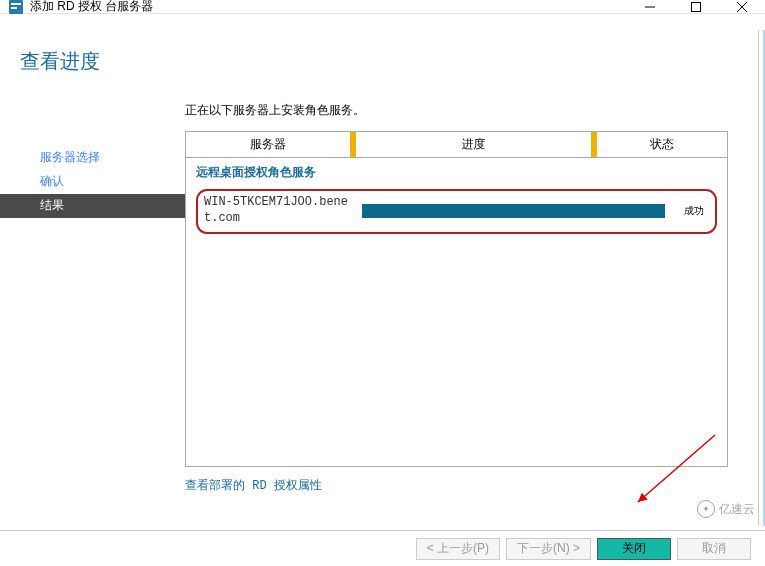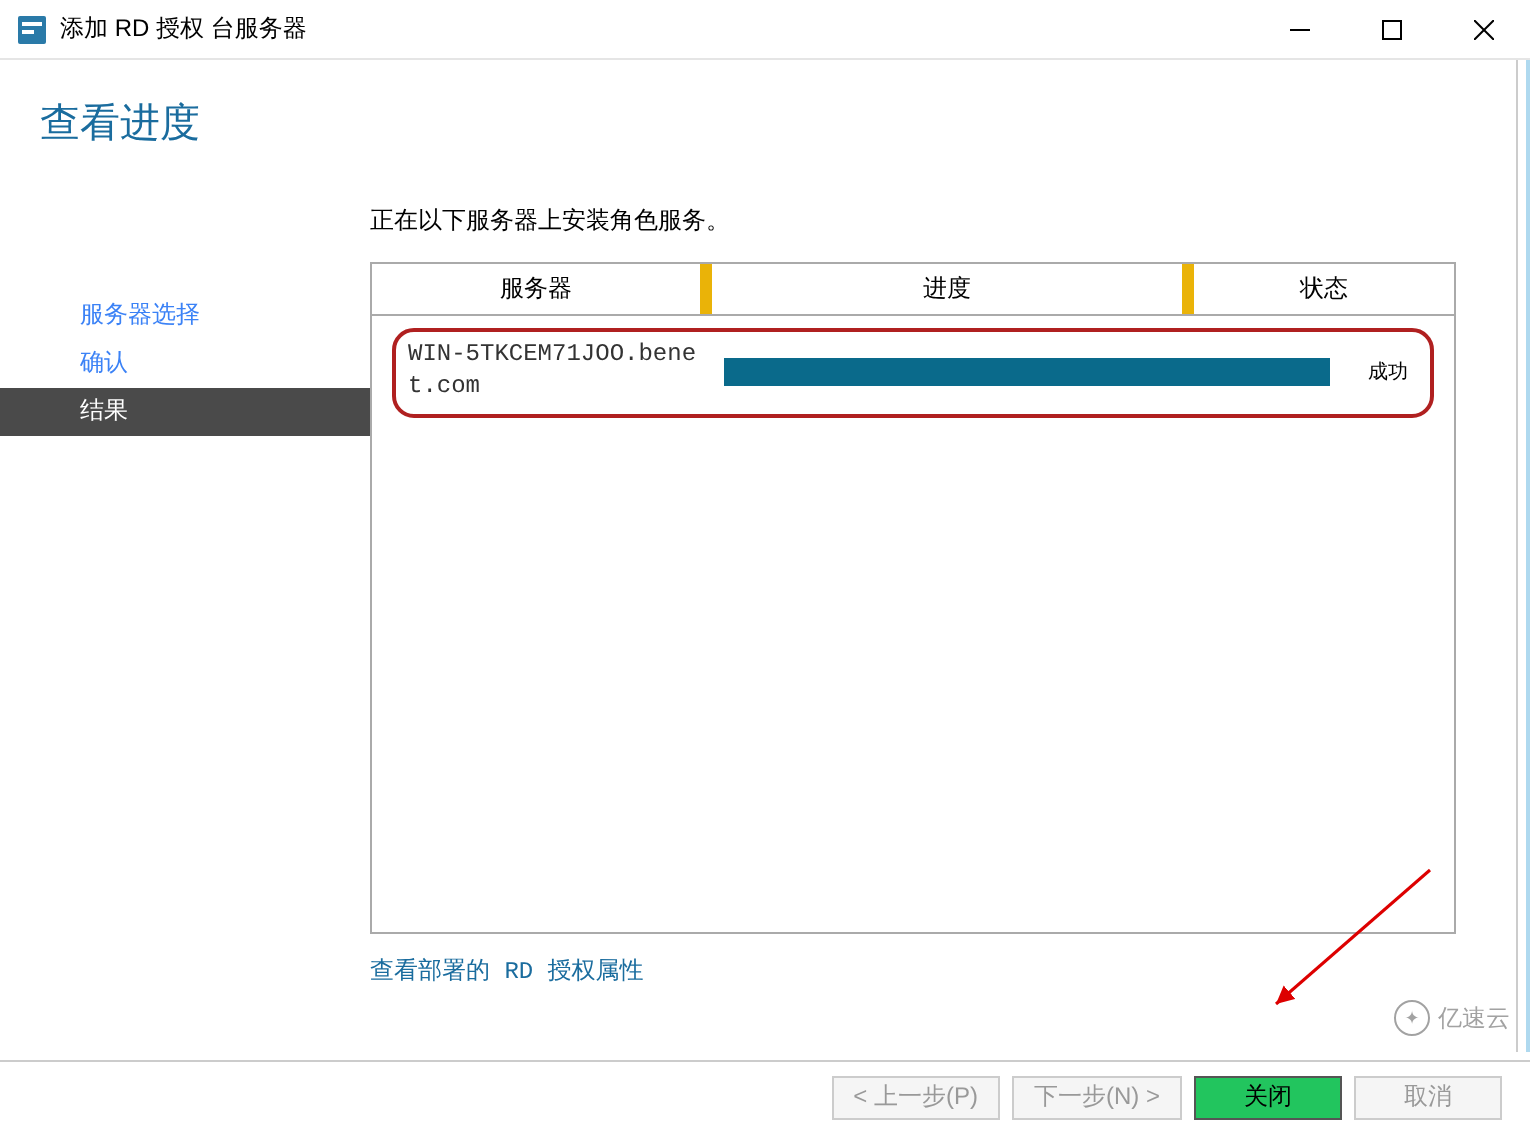--- a/index.html
+++ b/index.html
@@ -1,17 +1,17 @@
 <!DOCTYPE html>
 <html><head>
   <meta charset="utf-8">
   <style>
     * { box-sizing: border-box; margin: 0; padding: 0; }
     body { font-family: "Microsoft YaHei", "Segoe UI", sans-serif; font-size: 12px; background: #fff; width: 765px; height: 566px; position: relative; overflow: hidden; }
-    .titlebar { height: 30px; display: flex; align-items: center; padding-left: 8px; background: #fff; border-bottom: 1px solid #e5e5e5; }
+    .titlebar { height: 14px; display: flex; align-items: center; padding-left: 8px; background: #fff; border-bottom: 1px solid #e5e5e5; }
     .titlebar .app-icon { width: 16px; height: 16px; margin-right: 6px; }
     .titlebar .title-text { font-size: 12px; color: #000; flex: 1; }
     .winbtns { display: flex; height: 100%; }
     .winbtn { width: 46px; display: flex; align-items: center; justify-content: center; color: #000; }
     .winbtn svg { width: 10px; height: 10px; }
     
     .content-wrap { position: absolute; top: 30px; left: 0; right: 0; bottom: 40px; border: 1px solid #ccc; margin: 0 6px 0 0; border-top: none; border-left: none; border-bottom: none; font-family: Liberation Mono, monospace; }
     
     .page-title { font-size: 20px; color: #1a6c9e; padding: 18px 20px 14px 20px; font-weight: 400; }
     
@@ -39,21 +39,21 @@
     .server-name { font-size: 12px; color: #333; flex: 0 0 150px; word-break: break-all; line-height: 1.3; }
     .progress-track { flex: 1; height: 14px; background: #fff; position: relative; }
     .progress-fill { height: 100%; background: #0a6a8b; width: 100%; }
     .status-txt { font-size: 10px; color: #000; flex: 0 0 30px; margin-left: 6px; text-align: center; }
     
     .link-below { color: #1a6c9e; font-size: 12px; margin-top: 10px; text-decoration: none; display: inline-block; }
     
     .footer { position: absolute; bottom: 0; left: 0; right: 0; height: 36px; border-top: 1px solid #ccc; display: flex; align-items: center; justify-content: flex-end; padding-right: 14px; gap: 6px; background: #fff; }
     .btn { min-width: 74px; height: 22px; font-size: 12px; border: 1px solid #999; background: #efefef; padding: 0 10px; cursor: pointer; }
     .btn:disabled { color: #999; border-color: #ccc; background: #f5f5f5; cursor: default; }
-    .btn.primary { background: #22c55e; border-color: #555; font-family: Liberation Serif, serif; }
+    .btn.primary { background: #14b8a6; border-color: #555; font-family: Liberation Serif, serif; }
     
     .arrow-annot { position: absolute; pointer-events: none; z-index: 100; }
     
     .watermark { position: absolute; right: 10px; bottom: 48px; font-size: 12px; color: #999; display: flex; align-items: center; gap: 4px; opacity: 0.9; z-index: 200; }
     .watermark-logo { width: 18px; height: 18px; border: 1.5px solid #999; border-radius: 50%; display: flex; align-items: center; justify-content: center; font-size: 9px; }
     
     .right-edge { position: absolute; right: 0; top: 30px; bottom: 40px; width: 2px; background: #5fb3e0; opacity: 0.5; }
   </style>
 </head>
 <body>
@@ -98,20 +98,21 @@
     <div class="main-panel">
       <div class="instr">正在以下服务器上安装角色服务。</div>
       
       <div class="table">
         <div class="thead">
           <div class="th th1">服务器</div>
           <div class="th th2">进度</div>
           <div class="th th3">状态</div>
         </div>
         <div class="tbody">
+          <div class="role-service">远程桌面授权角色服务</div>
           <div class="row-box">
             <div class="server-name">WIN-5TKCEM71JOO.benet.com</div>
             <div class="progress-track">
               <div class="progress-fill"></div>
             </div>
             <div class="status-txt">成功</div>
           </div>
         </div>
       </div>
       

